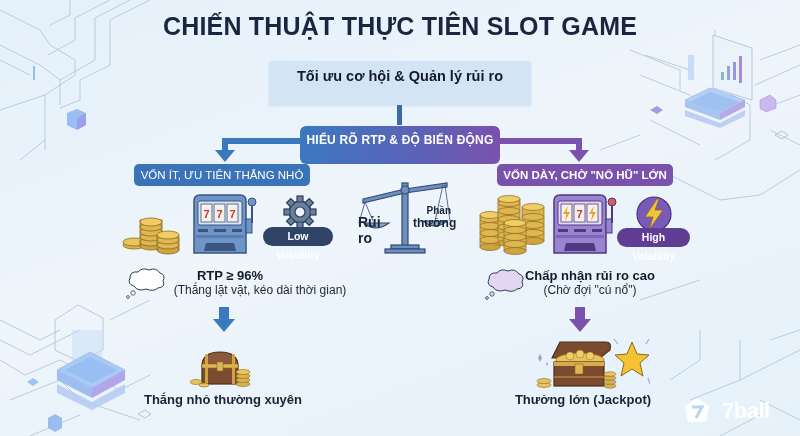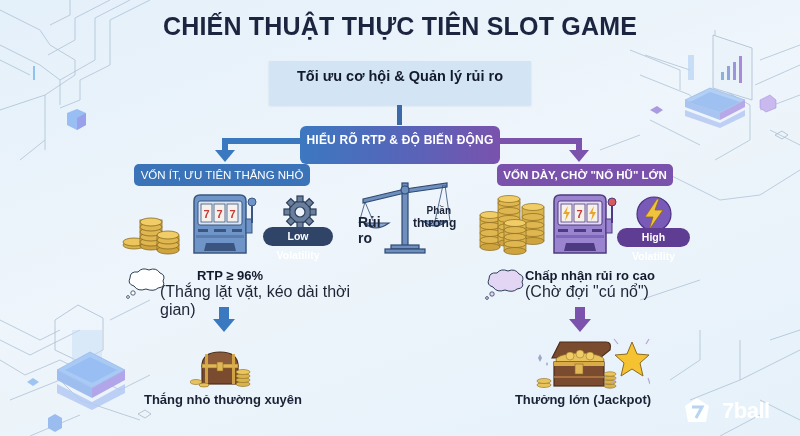--- a/index.html
+++ b/index.html
@@ -46,21 +46,21 @@
     background: #7a52ab; border-radius: 5px; color: #fff;
     font-size: 11.5px; font-weight: 700; text-align: center; line-height: 22px;
   }
   .vol-badge {
     height: 19px; border-radius: 10px; color: #fff; font-size: 10.5px; font-weight: 700;
     text-align: center; line-height: 19px; padding: 0 6px;
   }
   .vol-low { left: 263px; top: 227px; width: 70px; background: #2f4466; }
   .vol-high { left: 617px; top: 228px; width: 73px; background: #5e3d92; }
   .label-bold { font-weight: 700; font-size: 13px; color: #121a2c; text-align: center; }
-  .label-sub { font-size: 16px; color: #1e2434; }
+  .label-sub { font-size: 12px; color: #1e2434; text-align: center; }
   .arrow-shaft-blue { width: 10px; height: 12px; background: #3a79bf; }
   .arrow-shaft-purple { width: 10px; height: 12px; background: #7b53ac; }
   .result-label { font-size: 13px; font-weight: 700; color: #1a2236; text-align: center; }
   .logo-text { font-size: 22px; font-weight: 700; color: #ffffff; letter-spacing: -0.5px; }
   svg { display: block; }
 </style>
 </head>
 <body>
 
 <svg class="abs" style="left:0;top:0" width="800" height="436">

